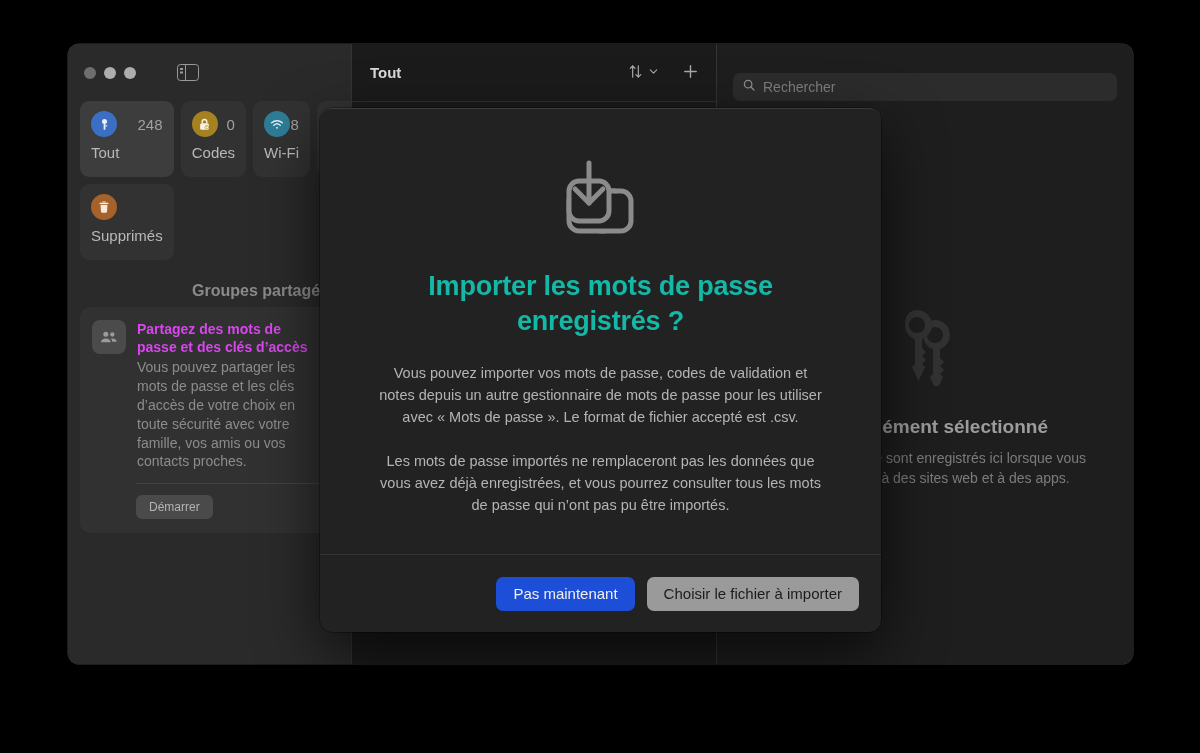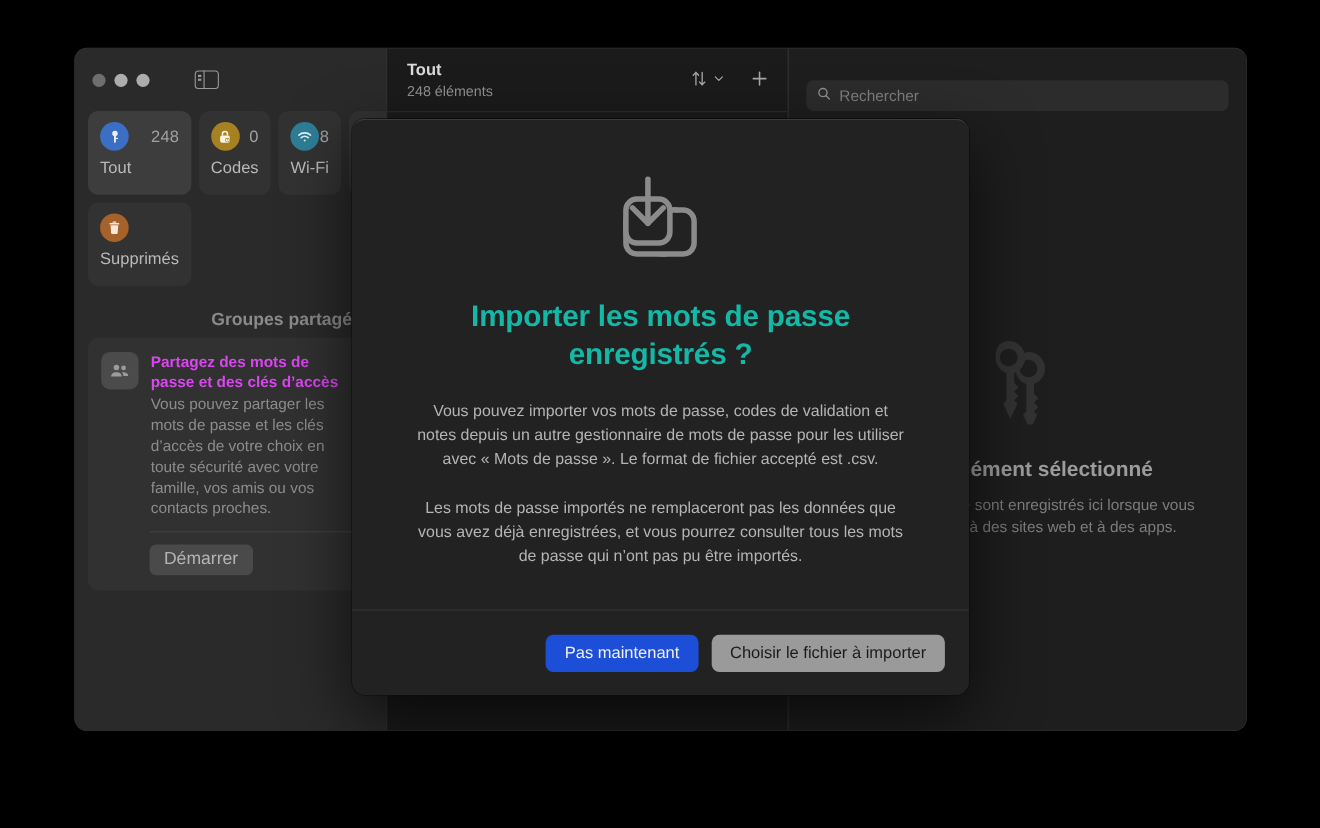--- a/index.html
+++ b/index.html
@@ -156,21 +156,21 @@
   .share-rule {
     height: 1px;
     background: #434343;
     margin: 12px 2px 11px 44px;
   }
   .share-btn {
     margin-left: 44px;
     display: inline-block;
     background: #4a4a4a;
     color: #b4b4b4;
-    font-size: 16px;
+    font-size: 12px;
     border-radius: 6px;
     padding: 5px 13px;
     border: none;
     font-family: inherit;
   }
 
   
   .list-col {
     position: absolute;
     left: 283px; top: 0;
@@ -434,21 +434,20 @@
       </div>
       <div class="share-rule"></div>
       <button class="share-btn">Démarrer</button>
     </div>
   </div>
 
   <div class="list-col">
     <div class="list-header">
       <div class="list-title-wrap">
         <div class="list-title">Tout</div>
-        <div class="list-sub">248 éléments</div>
       </div>
       <button class="tool-btn">
         <span>
           <svg width="17" height="17" viewBox="0 0 24 24" fill="none" stroke="#a8a8a8" stroke-width="1.7" stroke-linecap="round" stroke-linejoin="round">
             <path d="M8 20V4M8 4L4.6 7.6M8 4l3.4 3.6"></path>
             <path d="M16 4v16M16 20l3.4-3.6M16 20l-3.4-3.6"></path>
           </svg>
         </span>
         <span>
           <svg width="11" height="11" viewBox="0 0 24 24" fill="none" stroke="#a8a8a8" stroke-width="2.4" stroke-linecap="round" stroke-linejoin="round">

